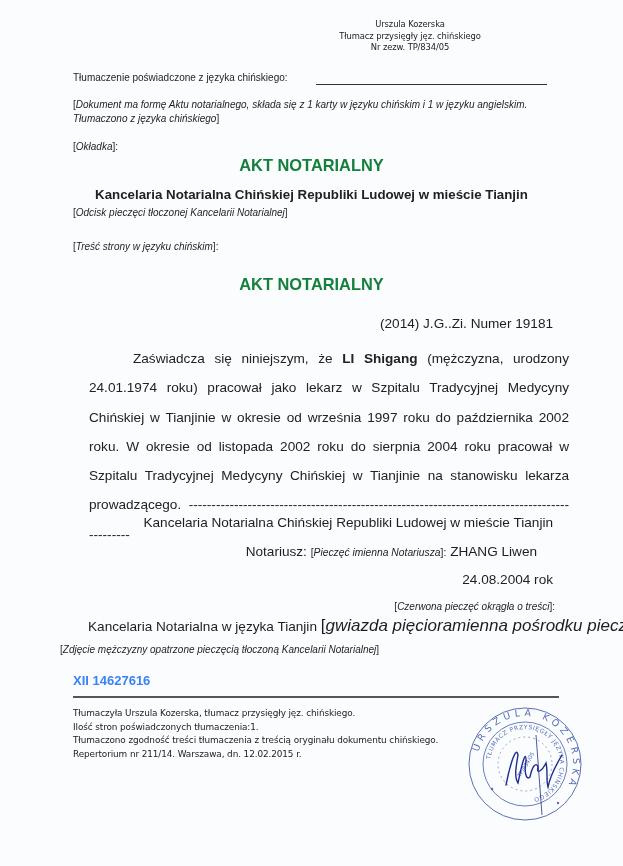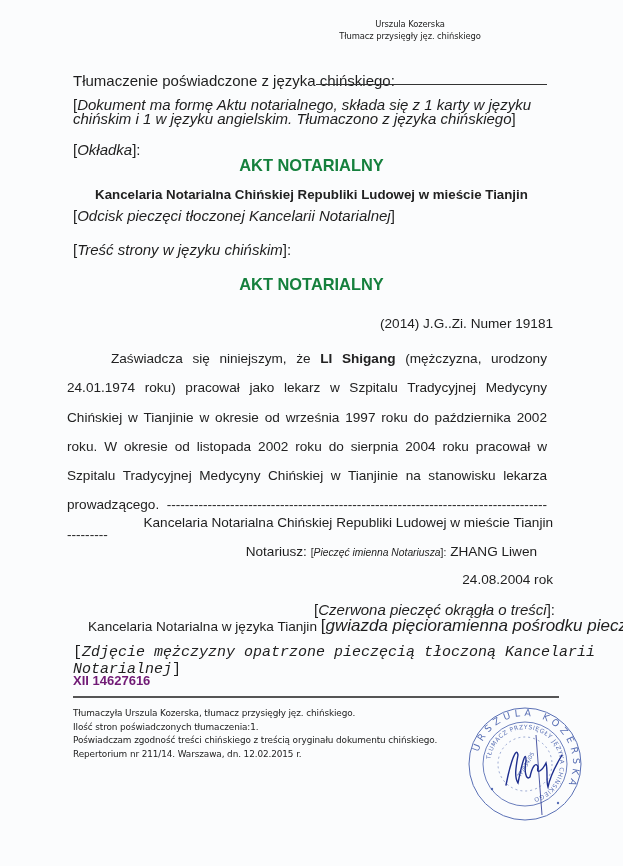--- a/index.html
+++ b/index.html
@@ -4,41 +4,42 @@
 <style>
   html, body { margin: 0; padding: 0; }
   body {
     width: 623px; height: 866px; background: #fbfcfd;
     position: relative; overflow: hidden;
     font-family: "Liberation Sans", sans-serif; color: #1e1e1e;
   }
   .abs { position: absolute; }
   .hand { font-family: "DejaVu Sans", sans-serif; font-size: 8.6px; color: #222; letter-spacing: -0.1px; }
   .hdr { left: 300px; top: 19px; width: 220px; text-align: center; line-height: 11.5px; font-size: 8.4px; }
-  .s12 { font-size: 15px; }
+  .s12 { font-size: 10px; }
   .it { font-style: italic; }
   .b { font-weight: bold; }
   .title { font-size: 16.4px; font-weight: bold; left: 0; width: 623px; text-align: center; color: #15803d; }
   .para {
-    left: 67px; width: 480px; top: 344px; font-size: 13.6px; line-height: 29.3px;
+    left: 89px; width: 480px; top: 344px; font-size: 13.6px; line-height: 29.3px;
     text-align: justify; text-align-last: left; color: #222;
   }
   .para .indent { display: inline-block; width: 44px; }
   .right { text-align: right; }
   .rule { left: 73px; top: 696px; width: 486px; height: 1.5px; background: #555; }
   .uline { left: 316px; top: 84px; width: 231px; height: 1px; background: #333; }
   .foot { left: 73px; top: 707px; line-height: 13.6px; font-size: 8.9px; }
   .stamp { left: 466px; top: 705px; width: 118px; height: 118px; }
 </style>
 </head>
 <body>
 
 <div class="abs hand hdr">
   <div>Urszula Kozerska</div>
   <div>Tłumacz przysięgły jęz. chińskiego</div>
+  <div>Nr zezw. TP/834/05</div>
 </div>
 
 <div class="abs s12" style="left:73px; top:72px;">Tłumaczenie poświadczone z języka chińskiego:</div>
 <div class="abs uline"></div>
 
 <div class="abs s12" style="left:73px; top:98px; width:490px; line-height:14px;">
   <span>[</span><span class="it">Dokument ma formę Aktu notarialnego, składa się z 1  karty w języku chińskim i 1 w języku angielskim. Tłumaczono z języka chińskiego</span><span>]</span>
 </div>
 
 <div class="abs s12" style="left:73px; top:141px;">[<span class="it">Okładka</span>]:</div>
@@ -59,30 +60,30 @@
 <div class="abs right" style="left:84px; width:453px; top:544px; font-size:13.6px;">
   <span>Notariusz:</span> <span style="font-size:10.3px;">[<span class="it">Pieczęć imienna Notariusza</span>]<span>:</span></span>  <span>ZHANG Liwen</span>
 </div>
 <div class="abs right" style="left:300px; width:253px; top:572px; font-size:13.6px;">24.08.2004 rok</div>
 
 <div class="abs right s12" style="left:200px; width:355px; top:601px;">[<span class="it">Czerwona pieczęć okrągła o treści</span>]:</div>
 <div class="abs" style="left:88px; width:470px; top:616px; font-size:13.6px; text-align:right; white-space:nowrap;">
   <span>Kancelaria Notarialna w języka Tianjin</span> <span style="font-size:17px;">[<span class="it">gwiazda pięcioramienna pośrodku pieczęci</span>]</span>
 </div>
 
-<div class="abs s12" style="left:73px; top:644px;font-family:Liberation Mono, monospace;">[<span class="it">Zdjęcie mężczyzny opatrzone pieczęcią tłoczoną Kancelarii Notarialnej</span>]</div>
+<div class="abs s12" style="left:60px; top:644px;">[<span class="it">Zdjęcie mężczyzny opatrzone pieczęcią tłoczoną Kancelarii Notarialnej</span>]</div>
 
-<div class="abs b" style="left:73px; top:673px; font-size:13px; color:#701a75;">XII 14627616</div>
+<div class="abs b" style="left:73px; top:673px; font-size:13px; color:#3b82f6;">XII 14627616</div>
 
 <div class="abs rule"></div>
 
 <div class="abs hand foot">
   <div>Tłumaczyła Urszula Kozerska, tłumacz przysięgły jęz. chińskiego.</div>
   <div>Ilość stron poświadczonych tłumaczenia:1.</div>
-  <div>Poświadczam zgodność treści chińskiego z treścią oryginału dokumentu chińskiego.</div>
+  <div>Tłumaczono zgodność treści tłumaczenia z treścią oryginału dokumentu chińskiego.</div>
   <div>Repertorium nr  211/14.   Warszawa, dn. 12.02.2015 r.</div>
 </div>
 
 <svg class="abs stamp" viewBox="0 0 118 118">
   <defs>
     <path id="outerArc" d="M 59,59 m -48,0 a 48,48 0 1,1 96,0 a 48,48 0 1,1 -96,0"></path>
     <path id="innerArc" d="M 59,59 m -35,0 a 35,35 0 1,1 70,0 a 35,35 0 1,1 -70,0"></path>
   </defs>
   <g fill="none" stroke="#3d57a8" opacity="0.85">
     <circle cx="59" cy="59" r="56" stroke-width="1"></circle>

